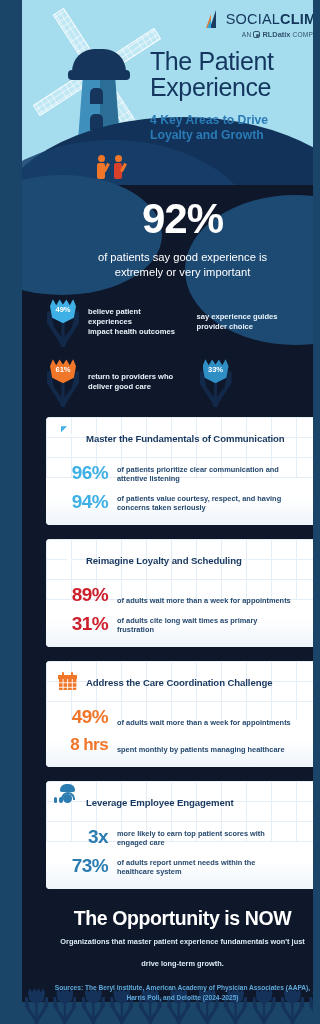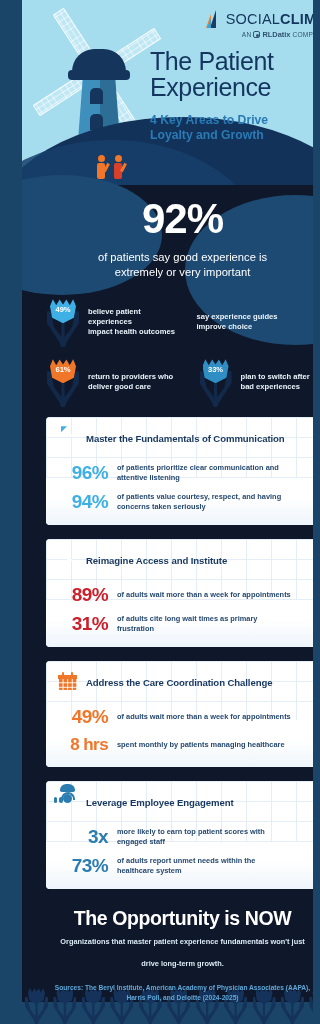--- a/index.html
+++ b/index.html
@@ -99,21 +99,21 @@
       background-image: linear-gradient(#dce9f4 1px, transparent 1px),
                         linear-gradient(90deg,#dce9f4 1px, transparent 1px);
       background-size:25px 20px; opacity:.75; }
   .card .fade { position:absolute; left:0; right:0; bottom:0; height:26%;
                 background:linear-gradient(180deg,#ffffff 0%, #eef5fb 100%); }
   .card-inner { position:relative; z-index:2; }
   .card-head { display:flex; align-items:center; gap:8px; padding-bottom:7px; margin-bottom:5px; }
   .card-title { font-size:9.6px; font-weight:800; color:#17375e; letter-spacing:-.1px; }
   .card-ico { width:20px;height:20px; flex:none; position:relative; }
 
-  .stat-line { display:flex; align-items:center; gap:9px; margin-top:7px; }
+  .stat-line { display:flex; align-items:flex-end; gap:9px; margin-top:7px; }
   .stat-num { width:50px; text-align:right; font-size:19px; font-weight:800; letter-spacing:-.6px; flex:none;}
   .stat-num.sm { font-size:17px; }
   .stat-txt { font-size:7.4px; line-height:1.32; color:#26496f; font-weight:600; }
 
   
   .ico-bubble { width:20px;height:15px; background:#3fb0e5; border-radius:5px; position:relative; margin-top:2px;}
   .ico-bubble:after { content:""; position:absolute; left:3px; bottom:-4px; width:6px;height:6px;
         background:#3fb0e5; clip-path:polygon(0 0, 100% 0, 0 100%); }
   .ico-bubble .dots { position:absolute; left:3px; top:6px; display:flex; gap:2.2px; }
   .ico-bubble .dots i { width:3px;height:3px;border-radius:50%; background:#fff; display:block;}
@@ -229,45 +229,41 @@
             <span class="pct">49%</span>
           </span>
           <span class="tlabel">
             <span>believe patient experiences</span><br>
             <span>impact health outcomes</span>
           </span>
         </div>
         <div class="tcell">
           <span class="tlabel">
             <span>say experience guides</span><br>
-            <span>improve choice</span>
+            <span>provider choice</span>
           </span>
         </div>
       </div>
       <div class="trow">
         <div class="tcell">
           <span class="tulip">
             <span class="leaves"></span>
             <span class="head" id="th2" style="background: rgb(240, 118, 42);"></span>
             <span class="pct">61%</span>
           </span>
           <span class="tlabel">
             <span>return to providers who</span><br>
             <span>deliver good care</span>
           </span>
         </div>
         <div class="tcell">
           <span class="tulip">
             <span class="leaves"></span>
             <span class="head" id="th3" style="background: rgb(47, 143, 196);"></span>
             <span class="pct">33%</span>
-          </span>
-          <span class="tlabel">
-            <span>plan to switch after</span><br>
-            <span>bad experiences</span>
           </span>
         </div>
       </div>
     </div>
 
     <div class="cards">
 
       <div class="card">
         <span class="grid"></span>
         <span class="fade"></span>
@@ -298,21 +294,21 @@
           </div>
         </div>
       </div>
 
       <div class="card">
         <span class="grid"></span>
         <span class="fade"></span>
         <div class="card-inner">
           <div class="card-head">
             <span class="card-ico"><span class="ico-clock"></span></span>
-            <span class="card-title">Reimagine Access and Institute</span>
+            <span class="card-title">Reimagine Loyalty and Scheduling</span>
           </div>
           <div class="stat-line">
             <span class="stat-num" id="c1s0" style="color: rgb(204, 31, 43);">89%</span>
             <span class="stat-txt">
               <span>of adults wait more than a week for appointments</span>
             </span>
           </div>
           <div class="stat-line">
             <span class="stat-num" id="c1s1" style="color: rgb(204, 31, 43);">31%</span>
             <span class="stat-txt">
@@ -355,21 +351,21 @@
           <div class="card-head">
             <span class="card-ico">
               <span class="ico-head"><span class="band"></span><span class="face"></span><span class="ear1"></span><span class="ear2"></span><span class="torso"></span></span>
             </span>
             <span class="card-title">Leverage Employee Engagement</span>
           </div>
           <div class="stat-line">
             <span class="stat-num" id="c3s0" style="color: rgb(43, 124, 176);">3x</span>
             <span class="stat-txt">
               <span>more likely to earn top patient scores with</span><br>
-              <span>engaged staff</span>
+              <span>engaged care</span>
             </span>
           </div>
           <div class="stat-line">
             <span class="stat-num" id="c3s1" style="color: rgb(43, 124, 176);">73%</span>
             <span class="stat-txt">
               <span>of adults report unmet needs within the</span><br>
               <span>healthcare system</span>
             </span>
           </div>
         </div>

